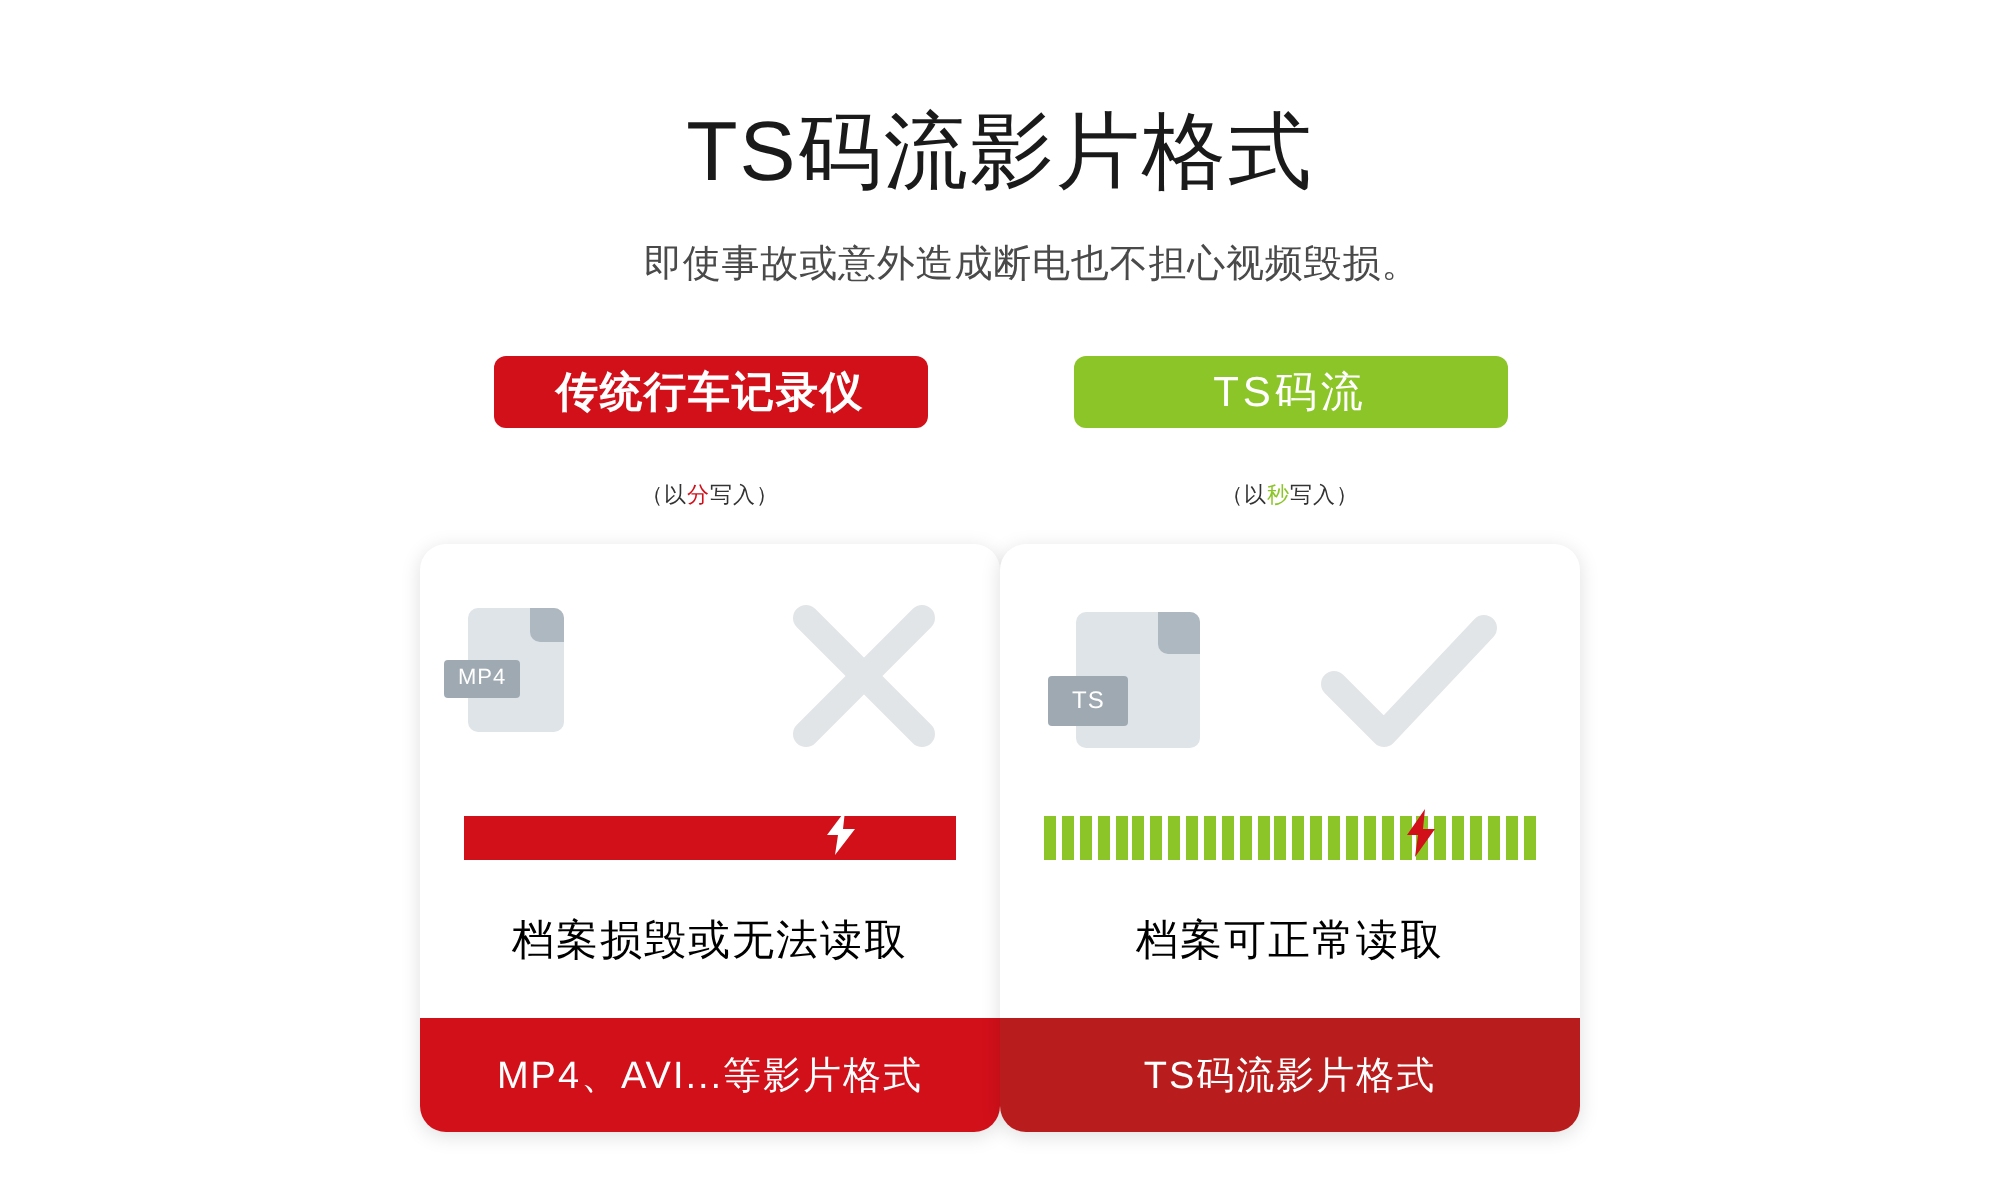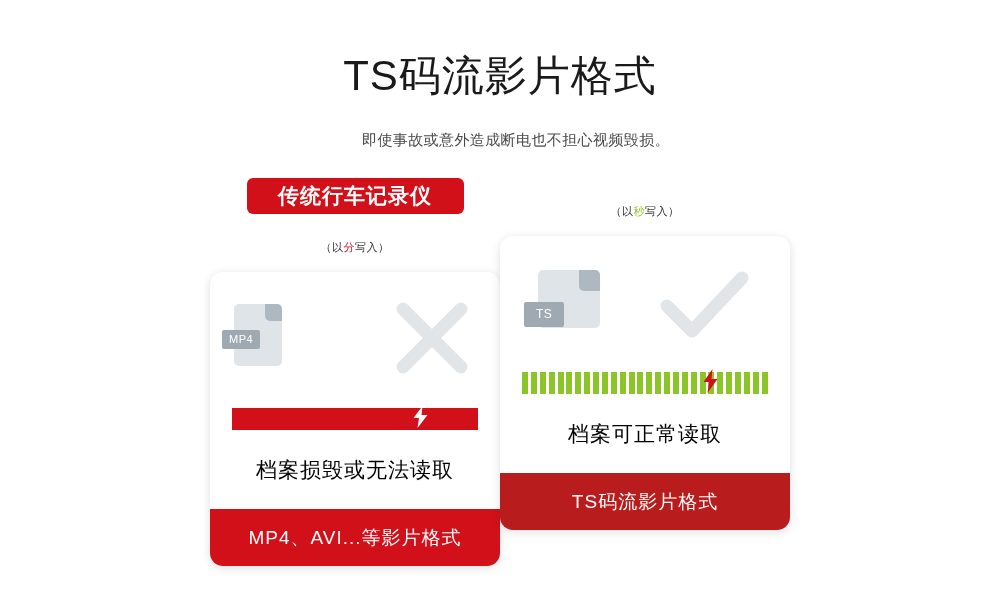--- a/index.html
+++ b/index.html
@@ -31,23 +31,23 @@
   .title {
     margin: 0;
     padding-top: 52px;
     font-size: 42px;
     font-weight: 400;
     letter-spacing: 1px;
     line-height: 1.12;
     color: #1a1a1a;
   }
   .subtitle {
-    margin: 12px;
+    margin: 0;
     padding-top: 20px;
-    font-size: 15px;
+    font-size: 19px;
     font-weight: 400;
     letter-spacing: .4px;
     color: #4a4a4a;
     padding-left: 32px;
   }
 
   
   .columns {
     position: absolute;
     top: 178px;
@@ -251,30 +251,33 @@
         </div>
 
         <div class="card-caption">档案损毁或无法读取</div>
 
         <div class="card-footer bad">MP4、AVI...等影片格式</div>
       </div>
     </div>
 
     <div class="column">
 
+      <div class="pill good">
+        <span>TS码流</span>
+      </div>
 
       <div class="pill-note">
         <span>（以</span><span class="hl-good">秒</span><span>写入）</span>
       </div>
 
       <div class="card">
 
         <div class="icon-row">
 
-          <div class="file-icon" style="left:38px; top:34px; width:62px; height:58px;">
+          <div class="file-icon" style="left:38px; top:34px; width:62px; height:68px;">
             <div class="file-body"></div>
             <div class="file-fold" style="width:21px;height:21px;"></div>
             <div class="file-tag" style="left:-14px; top:32px; font-size:12px; padding:5px 12px 6px 12px;">TS</div>
           </div>
 
           <div class="mark" style="left:160px; top:32px;">
             <svg width="90" height="76" viewBox="0 0 90 76">
               <polyline points="7,38 32,63 82,10" fill="none" stroke="#e2e5e8" stroke-width="13" stroke-linecap="round" stroke-linejoin="round"></polyline>
             </svg>
           </div>

